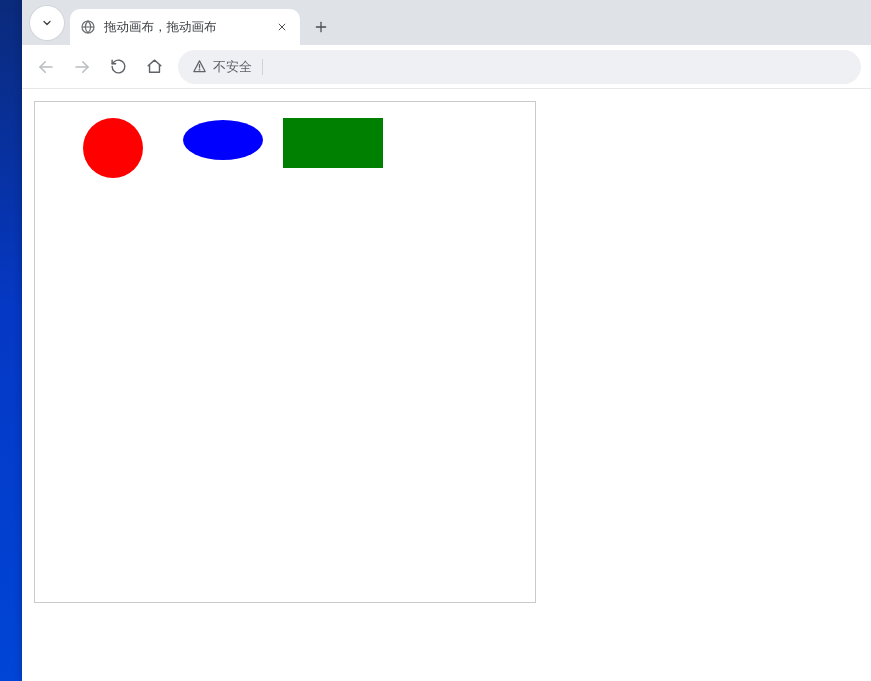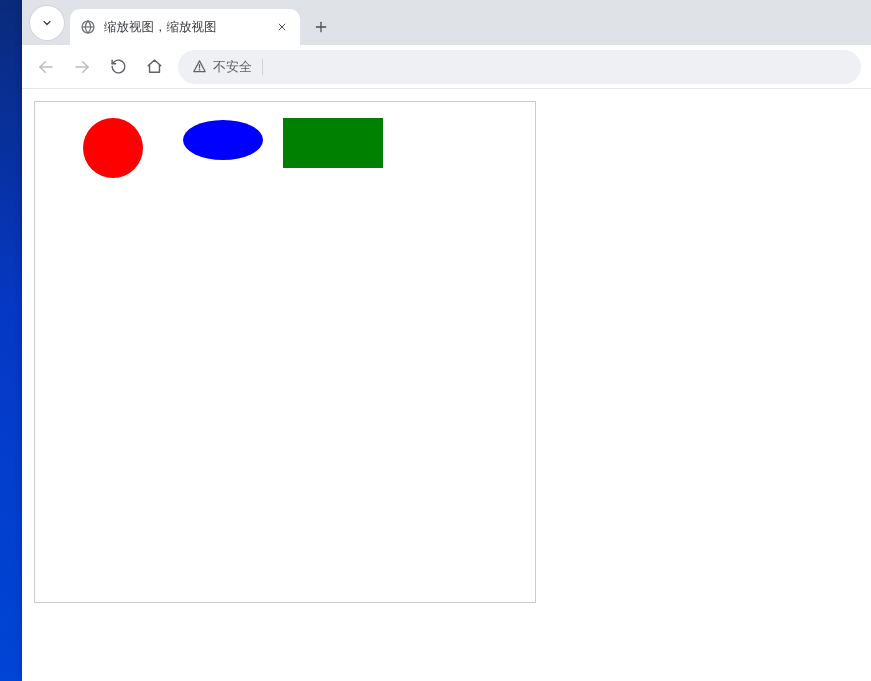--- a/index.html
+++ b/index.html
@@ -121,21 +121,21 @@
         </svg>
     </div>
     <div class="tab">
       <span class="favicon">
         <svg width="16" height="16" viewBox="0 0 24 24" fill="none" stroke="#6b6e73" stroke-width="1.8">
             <circle cx="12" cy="12" r="9"></circle>
             <path d="M3 12h18"></path>
             <path d="M12 3c2.5 2.5 4 5.5 4 9s-1.5 6.5-4 9c-2.5-2.5-4-5.5-4-9s1.5-6.5 4-9z"></path>
           </svg>
       </span>
-      <span class="title">缩放视图，缩放视图</span>
+      <span class="title">拖动画布，拖动画布</span>
       <span class="close">
         <svg width="10" height="10" viewBox="0 0 24 24" fill="none" stroke="#3c4043" stroke-width="2.2" stroke-linecap="round">
             <line x1="5" y1="5" x2="19" y2="19"></line>
             <line x1="19" y1="5" x2="5" y2="19"></line>
           </svg>
       </span>
     </div>
     <div class="new-tab-btn">
       <svg width="14" height="14" viewBox="0 0 24 24" fill="none" stroke="#4a4d52" stroke-width="2.2" stroke-linecap="round">
           <line x1="12" y1="4" x2="12" y2="20"></line>

